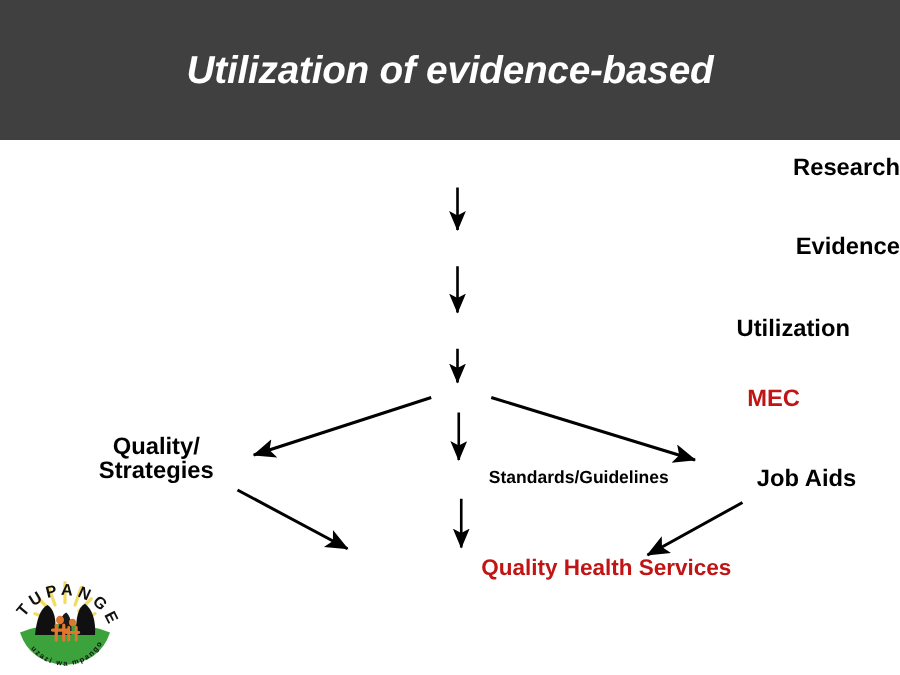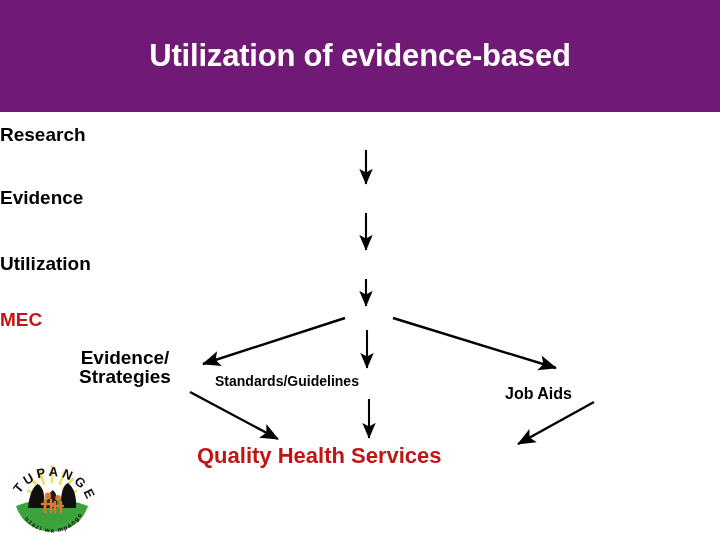--- a/index.html
+++ b/index.html
@@ -15,60 +15,61 @@
     font-family: "Liberation Sans", sans-serif;
   }
 
   
   #title-banner {
     position: absolute;
     left: 0;
     top: 0;
     width: 720px;
     height: 112px;
-    background: #701a75;
+    background: #404040;
     display: flex;
     align-items: center;
     justify-content: center;
+    font-style: italic;
   }
   #title-text {
     color: #ffffff;
     font-size: 31px;
     font-weight: bold;
     line-height: 1.17;
     text-align: center;
     letter-spacing: -0.2px;
     width: 640px;
   }
 
   
   .node {
     position: absolute;
     font-weight: bold;
     color: #000000;
-    text-align: left;
+    text-align: right;
     white-space: nowrap;
     line-height: 1.0;
   }
   .node.red { color: #C11515; }
 
   #node-research   { left: 0; top: 125px; width: 720px; font-size: 19px; }
   #node-evidence   { left: 0; top: 188px; width: 720px; font-size: 19px; }
   #node-utilization{ left: 0; top: 254px; width: 680px; font-size: 19px; }
   #node-mec        { left: 0; top: 310px; width: 640px; font-size: 19px; }
 
   #node-policies {
     left: 30px; top: 348px; width: 190px;
     font-size: 19px; line-height: 1.0; text-align: center;
   }
   #node-policies .ln2 { display: block; }
 
   #node-standards  { left: 215px; top: 374px; width: 320px; font-size: 14px; }
-  #node-jobaids    { left: 505px; top: 386px; width: 180px; font-size: 16px; }
-  #node-quality    { left: 197px; top: 445px; width: 400px; font-size: 22px; }
+  #node-jobaids    { left: 505px; top: 374px; width: 180px; font-size: 19px; }
+  #node-quality    { left: 185px; top: 445px; width: 400px; font-size: 18px; }
 
   
   #arrows {
     position: absolute;
     left: 0; top: 0;
     width: 720px; height: 540px;
     pointer-events: none;
   }
 
   
@@ -117,21 +118,21 @@
 
 <div class="node" id="node-research">Research</div>
 
 <div class="node" id="node-evidence">Evidence</div>
 
 <div class="node" id="node-utilization">Utilization</div>
 
 <div class="node red" id="node-mec">MEC</div>
 
 <div class="node" id="node-policies">
-  <span>Evidence/</span>
+  <span>Quality/</span>
   <span class="ln2">Strategies</span>
 </div>
 
 <div class="node" id="node-standards">Standards/Guidelines</div>
 
 <div class="node" id="node-jobaids">Job Aids</div>
 
 <div class="node red" id="node-quality">Quality Health Services</div>
 
 <svg id="logo" viewBox="0 0 96 92" xmlns="http://www.w3.org/2000/svg">

